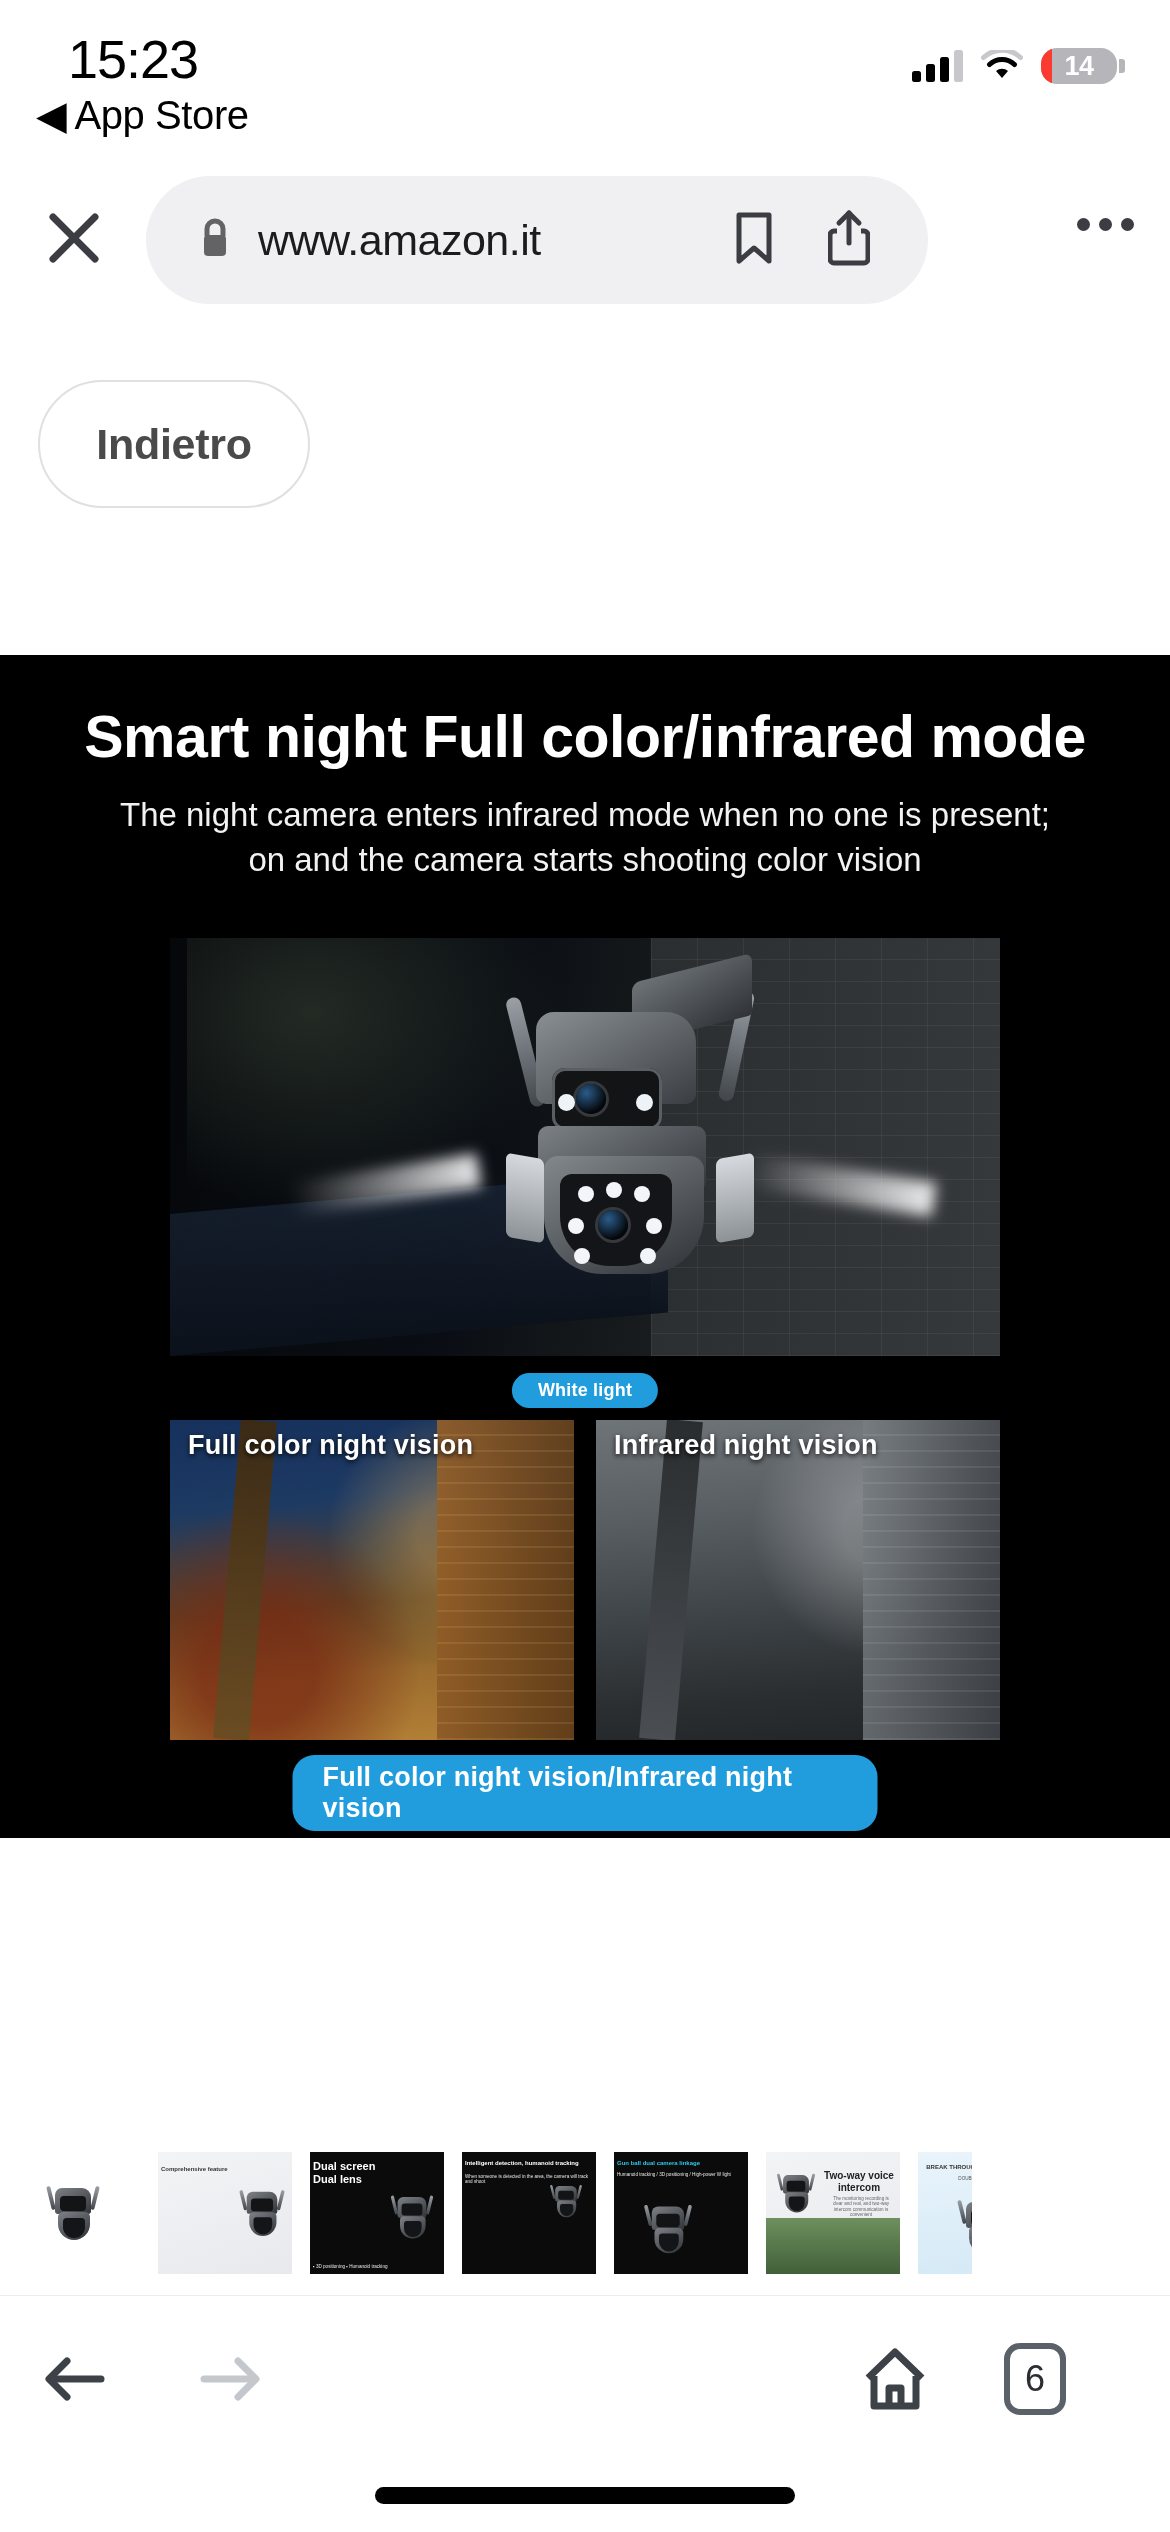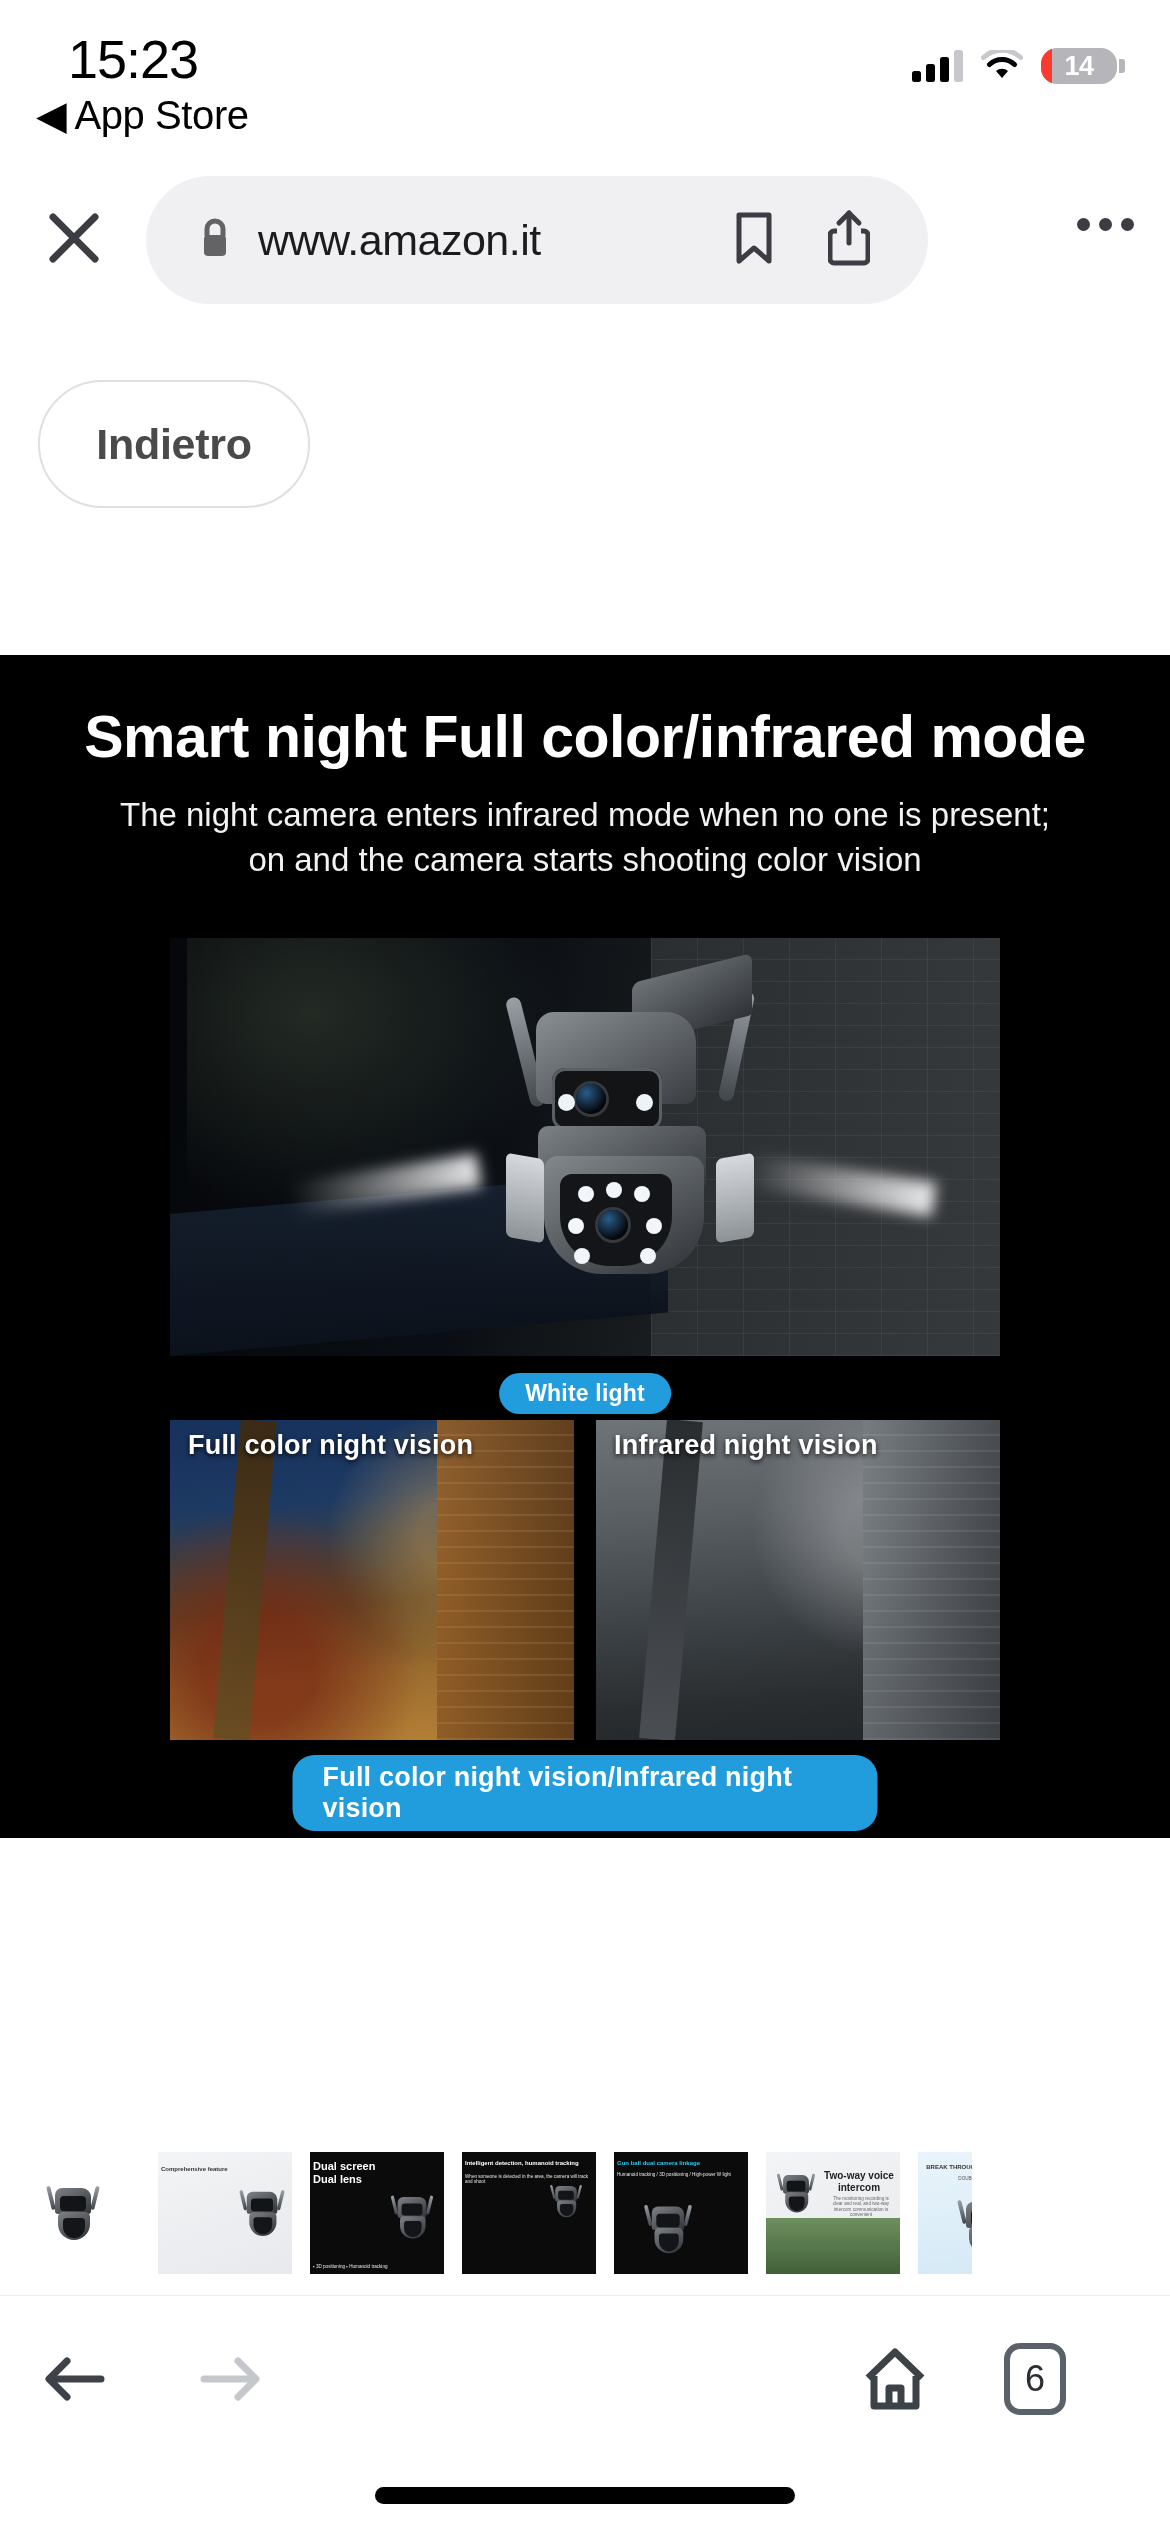--- a/index.html
+++ b/index.html
@@ -147,21 +147,21 @@
     background:linear-gradient(180deg,#d6dade,#8d9297); border-radius:6px; }
   .cam .wingL { left:6px; transform:skewY(10deg);} .cam .wingR { right:6px; transform:skewY(-10deg);}
   .cam .ant { position:absolute; width:15px; height:112px; border-radius:8px;
     background:linear-gradient(180deg,#9aa0a6,#41464b); }
   .cam .antL { left:18px; top:36px; transform:rotate(-14deg); }
   .cam .antR { right:16px; top:30px; transform:rotate(12deg); }
 
   .badge-white-light {
     position:absolute; left:50%; transform:translateX(-50%);
     top:718px;
-    background:#219ddd; color:#fff; font-size:23px; font-weight:700;
+    background:#219ddd; color:#fff; font-size:18px; font-weight:700;
     padding:7px 26px; border-radius:22px; letter-spacing:0.2px;
     box-shadow:0 1px 3px rgba(0,0,0,.4);
     text-align:right;
   }
 
   .duo { position:absolute; left:170px; top:765px; width:830px; height:320px; display:flex; gap:22px; }
   .duo .shot { position:relative; flex:1; overflow:hidden; }
   .duo .shot .lbl {
     position:absolute; left:18px; top:10px; color:#fff;
     font-size:27px; font-weight:700; letter-spacing:0.2px;

